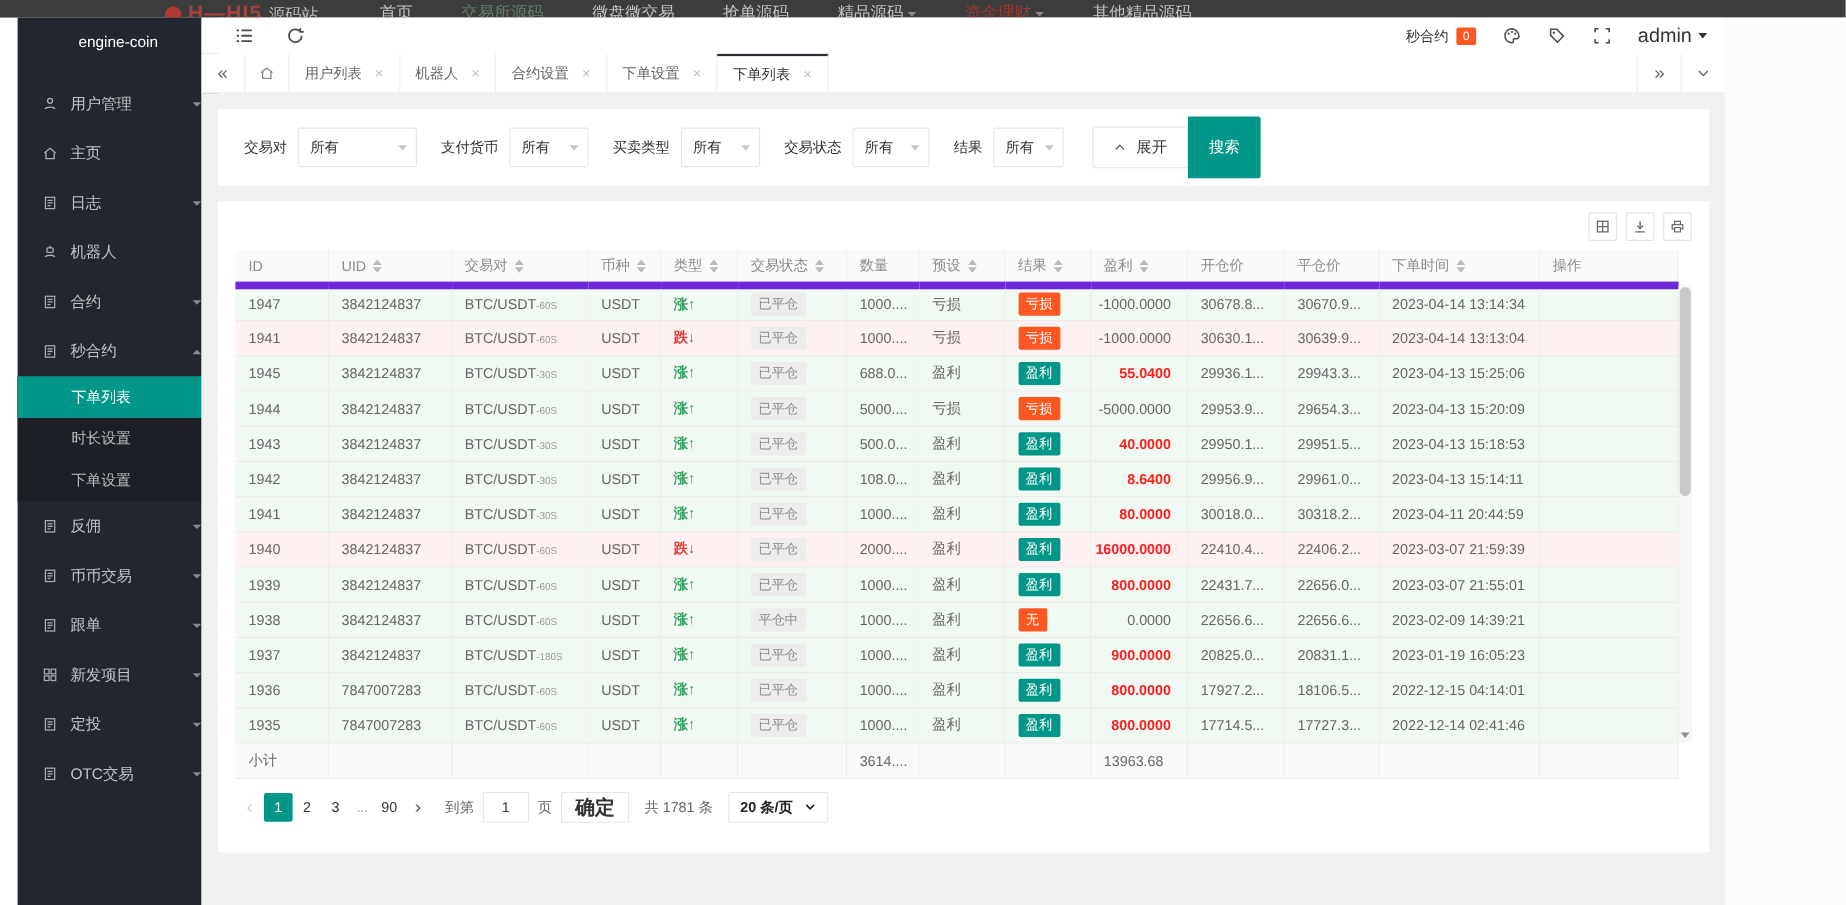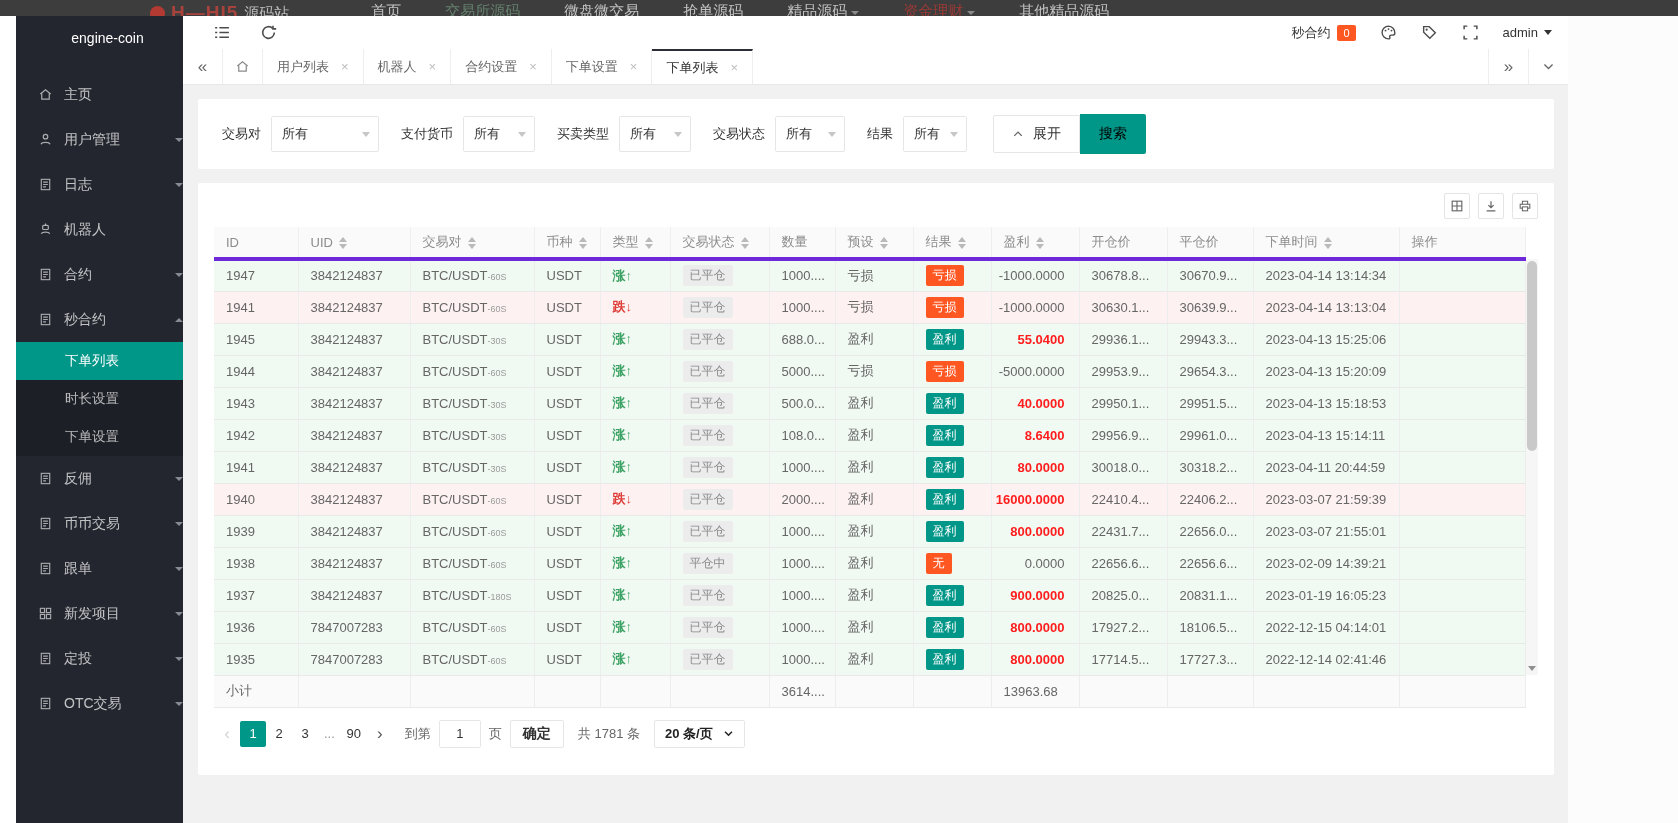--- a/index.html
+++ b/index.html
@@ -4,21 +4,21 @@
 <style>
   * { margin:0; padding:0; box-sizing:border-box; }
   html,body { width:1678px; height:823px; overflow:hidden; background:#fff;
     font-family:"Liberation Sans","DejaVu Sans",sans-serif; }
   body { position:relative; }
   svg { display:block; }
 
   
   .site-strip { position:absolute; left:0; top:0; width:1678px; height:16px;
     background:#3d3d3d; overflow:hidden; }
-  .strip-inner { display:flex; align-items:flex-start; padding:2px 0 0 150px; gap:52px;
+  .strip-inner { display:flex; align-items:flex-start; padding:2px 0 0 150px; gap:26px;
     font-size:15px; color:#c2c2c2; white-space:nowrap; }
   .strip-logo { display:flex; align-items:center; gap:6px; margin-right:30px; }
   .strip-blob { width:15px; height:15px; border-radius:50%; background:#b23a32; }
   .strip-logo-text { color:#a8423c; font-weight:bold; font-size:19px; letter-spacing:1px; }
   .strip-logo-suffix { color:#bdbdbd; font-size:15px; }
   .strip-nav { display:flex; gap:44px; }
   .strip-nav-item { display:flex; align-items:center; gap:4px; }
   .strip-nav-item.tone-green { color:#64806d; }
   .strip-nav-item.tone-red { color:#9c3a36; }
   .strip-caret { width:0;height:0;border-left:4px solid transparent;border-right:4px solid transparent;border-top:4px solid #8a8a8a; margin-top:2px;}
@@ -46,21 +46,21 @@
 
   
   .topbar { position:absolute; left:183px; top:16px; width:1385px; height:33px;
     background:#fff; display:flex; align-items:center; }
   .tb-left { display:flex; align-items:center; gap:30px; margin-left:30px; color:#4c4c4c; }
   .tb-icon { width:17px; height:17px; color:#4c4c4c; cursor:pointer; }
   .tb-right { margin-left:auto; display:flex; align-items:center; gap:24px; margin-right:16px; }
   .notice { display:flex; align-items:center; gap:7px; font-size:13px; color:#333; cursor:pointer; }
   .notice-badge { background:#ff5722; color:#fff; font-size:11px; line-height:16px;
     padding:0 6px; border-radius:2px; }
-  .user-chip { display:flex; align-items:center; gap:6px; font-size:13px; color:#333; cursor:pointer; }
+  .user-chip { display:flex; align-items:center; gap:6px; font-size:18px; color:#333; cursor:pointer; }
   .caret-dn { width:0;height:0;border-left:4px solid transparent;border-right:4px solid transparent;border-top:5px solid #333; }
 
   
   .tabbar { position:absolute; left:183px; top:49px; width:1385px; height:36px; background:#fff;
     border-bottom:1px solid #e8e8e8; display:flex; align-items:stretch; }
   .tab-sq { width:40px; display:flex; align-items:center; justify-content:center;
     border-right:1px solid #eee; color:#666; font-size:17px; cursor:pointer; }
   .tab-sq.home svg { width:15px; height:15px; color:#8b8b8b; }
   .tab-list { display:flex; }
   .tab { display:flex; align-items:center; gap:12px; padding:0 14px; border-right:1px solid #eee;
@@ -78,33 +78,33 @@
     padding-left:24px; }
   .f-field { display:flex; align-items:center; margin-right:22px; }
   .f-label { font-size:13px; color:#333; margin-right:10px; white-space:nowrap; }
   .f-select { height:36px; border:1px solid #e6e6e6; border-radius:2px; position:relative;
     display:flex; align-items:center; padding:0 22px 0 10px; font-size:13px; color:#333; cursor:pointer; }
   .f-select .sel-caret { position:absolute; right:8px; width:0; height:0;
     border-left:4px solid transparent; border-right:4px solid transparent; border-top:5px solid #c6c6c6; }
   .btn-expand { height:38px; border:1px solid #e6e6e6; display:flex; align-items:center; gap:9px;
     padding:0 18px; font-size:14px; color:#333; border-radius:2px 0 0 2px; cursor:pointer; background:#fff; margin-left:4px; }
   .btn-expand svg { width:12px; height:12px; color:#666; }
-  .btn-search { height:40px; background:#009688; color:#000000; display:flex; align-items:center;
+  .btn-search { height:56px; background:#009688; color:#ffffff; display:flex; align-items:center;
     padding:0 19px; font-size:14px; border-radius:0 2px 2px 0; cursor:pointer; border:none; }
 
   .card-table { left:15px; top:98px; width:1356px; height:592px; padding:8px 16px 0; }
   .tbl-toolbar { height:30px; display:flex; justify-content:flex-end; align-items:center; gap:8px; }
   .tool-btn { width:26px; height:26px; border:1px solid #e4e4e4; border-radius:2px; background:#fff;
     display:flex; align-items:center; justify-content:center; color:#666; cursor:pointer; }
   .tool-btn svg { width:14px; height:14px; }
 
   .table-wrap { position:relative; margin-top:6px; }
   table { border-collapse:collapse; table-layout:fixed; width:calc(100% - 12px); font-size:13px; color:#666; }
   th { height:32px; background:#fafafa; font-weight:normal; color:#8c8c8c; text-align:left;
-    padding-left:12px; border-bottom:4px solid #6d28d9; border-right:1px solid #efefef; white-space:nowrap; }
+    padding-left:12px; border-bottom:7px solid #6d28d9; border-right:1px solid #efefef; white-space:nowrap; }
   th .sort { display:inline-block; vertical-align:middle; margin-left:6px; cursor:pointer; }
   .s-up,.s-dn { display:block; width:0; height:0; border-left:4px solid transparent; border-right:4px solid transparent; }
   .s-up { border-bottom:5px solid #b9b9b9; margin-bottom:2px; }
   .s-dn { border-top:5px solid #b9b9b9; }
   td { height:32px; padding-left:12px; border-bottom:1px solid #e9e9e9; border-right:1px solid #ededed;
     white-space:nowrap; overflow:hidden; }
   tr.green td { background:#f0f9f2; }
   tr.red td { background:#fdf2f1; }
   td.num-r { text-align:right; padding-right:14px; padding-left:0; }
   .pair-period { font-size:9px; color:#9a9a9a; }
@@ -129,21 +129,21 @@
     font-size:17px; color:#d2d2d2; cursor:pointer; }
   .pg-arrow.next { color:#555; }
   .pg-num { min-width:26px; height:26px; display:flex; align-items:center; justify-content:center;
     color:#333; cursor:pointer; border-radius:2px; padding:0 4px; }
   .pg-num.active { background:#009688; color:#fff; }
   .pg-ellipsis { padding:0 6px; color:#999; }
   .pg-goto { display:flex; align-items:center; gap:8px; margin-left:12px; }
   .pg-input { width:42px; height:28px; border:1px solid #e6e6e6; border-radius:2px; text-align:center;
     font-size:13px; color:#333; outline:none; }
   .pg-confirm { height:28px; padding:0 12px; border:1px solid #e6e6e6; border-radius:2px; background:#fff;
-    font-size:14px; font-weight:bold; color:#333; cursor:pointer; }
+    font-size:18px; font-weight:bold; color:#333; cursor:pointer; }
   .pg-total { margin-left:14px; }
   .pg-size { margin-left:14px; height:28px; border:1px solid #e6e6e6; border-radius:2px; background:#fff;
     display:flex; align-items:center; gap:10px; padding:0 10px; font-size:13px; font-weight:bold;
     color:#222; cursor:pointer; }
   .pg-size svg { width:11px; height:11px; color:#222; }
 </style>
 </head>
 <body>
 
 <div class="site-strip">
@@ -164,34 +164,34 @@
       </div>
   </div>
 </div>
 
 <div class="sidebar">
   <div class="brand">engine-coin</div>
   <div class="menu">
       <div class="menu-item">
         <span class="mi-icon">
           <svg viewBox="0 0 16 16" fill="none" stroke="currentColor" stroke-width="1.3">
-            <path d="M2.5 7.5 8 3l5.5 4.5M4 7v6h8V7"></path>
-          </svg>
-        </span>
-        <span class="mi-label">主页</span>
-      </div>
-      <div class="menu-item">
-        <span class="mi-icon">
-          <svg viewBox="0 0 16 16" fill="none" stroke="currentColor" stroke-width="1.3">
             <circle cx="8" cy="5" r="2.4"></circle>
             <path d="M3.2 13c1-2.6 8.6-2.6 9.6 0"></path>
           </svg>
         </span>
         <span class="mi-label">用户管理</span>
         <span class="mi-arrow down"></span>
+      </div>
+      <div class="menu-item">
+        <span class="mi-icon">
+          <svg viewBox="0 0 16 16" fill="none" stroke="currentColor" stroke-width="1.3">
+            <path d="M2.5 7.5 8 3l5.5 4.5M4 7v6h8V7"></path>
+          </svg>
+        </span>
+        <span class="mi-label">主页</span>
       </div>
       <div class="menu-item">
         <span class="mi-icon">
           <svg viewBox="0 0 16 16" fill="none" stroke="currentColor" stroke-width="1.2">
             <rect x="3.5" y="2.5" width="9" height="11"></rect>
             <path d="M5.5 5.5h5M5.5 8h5M5.5 10.5h3"></path>
           </svg>
         </span>
         <span class="mi-label">日志</span>
         <span class="mi-arrow down"></span>

